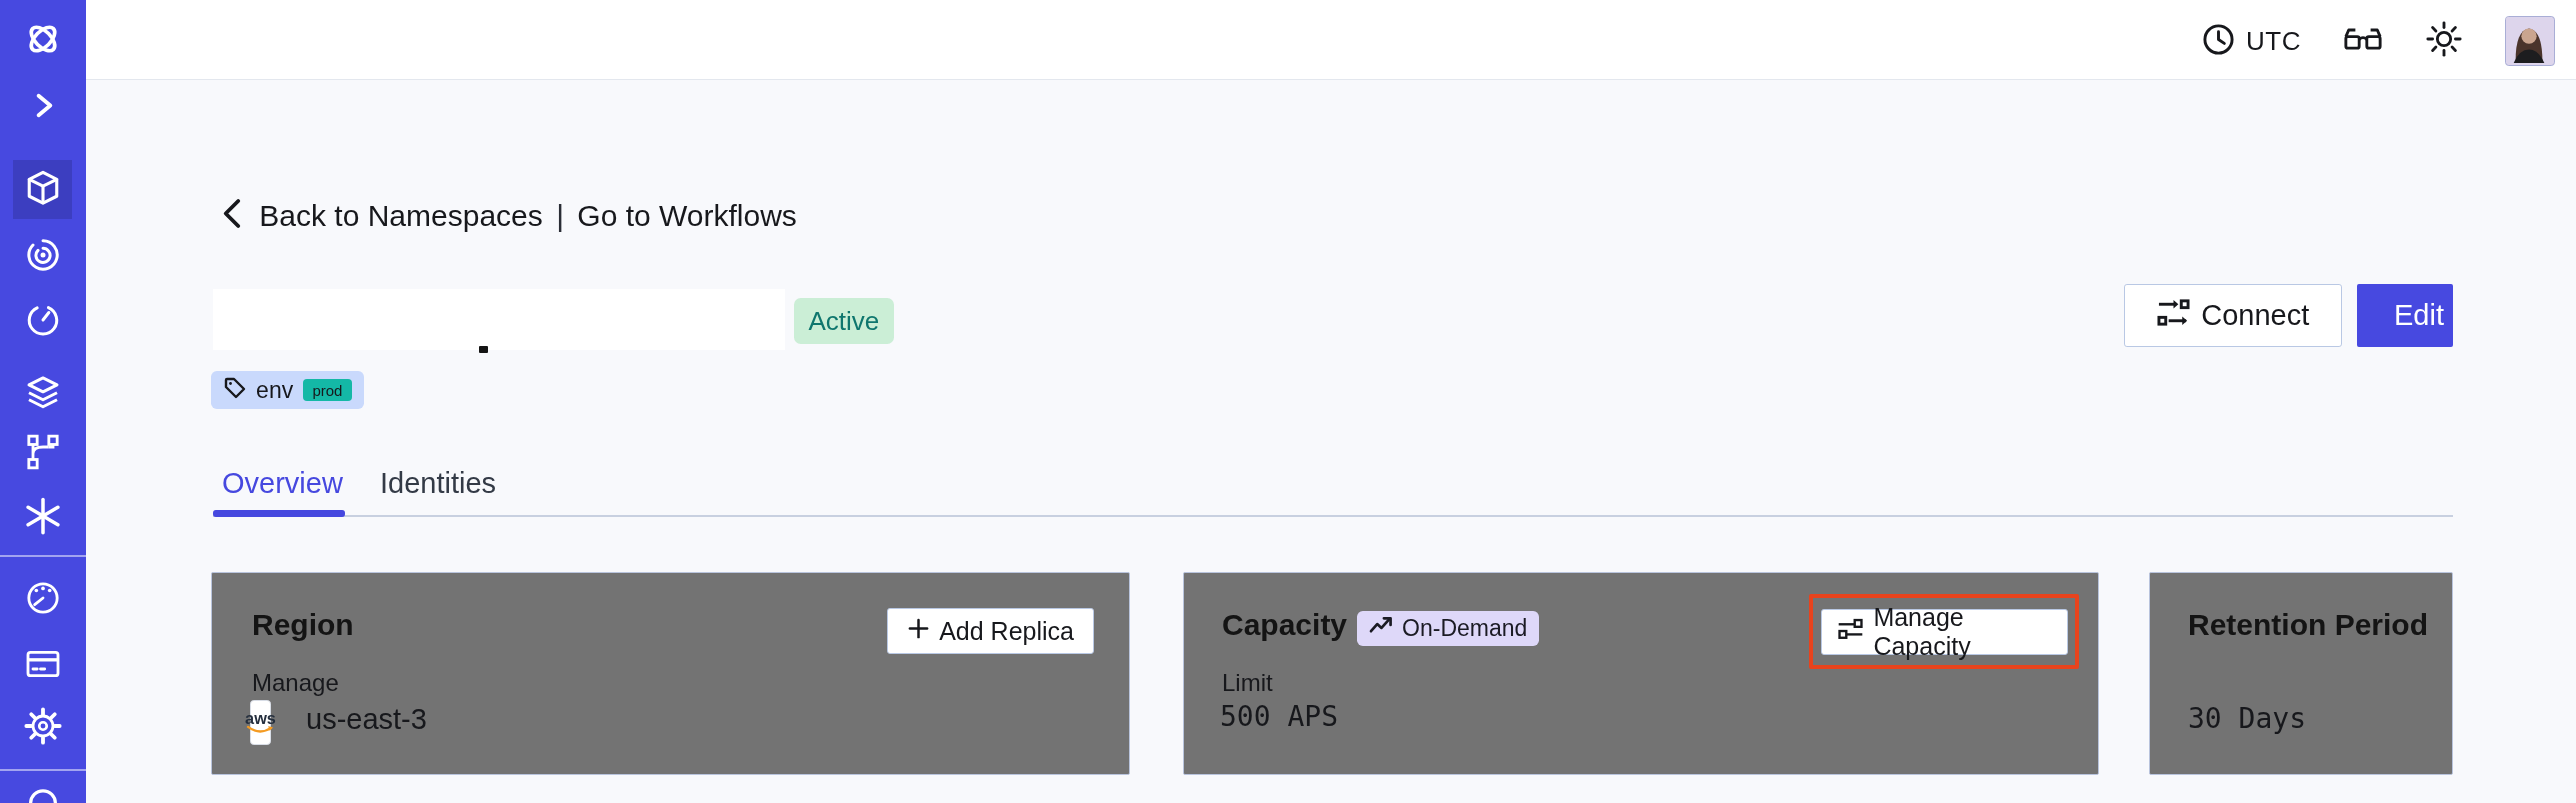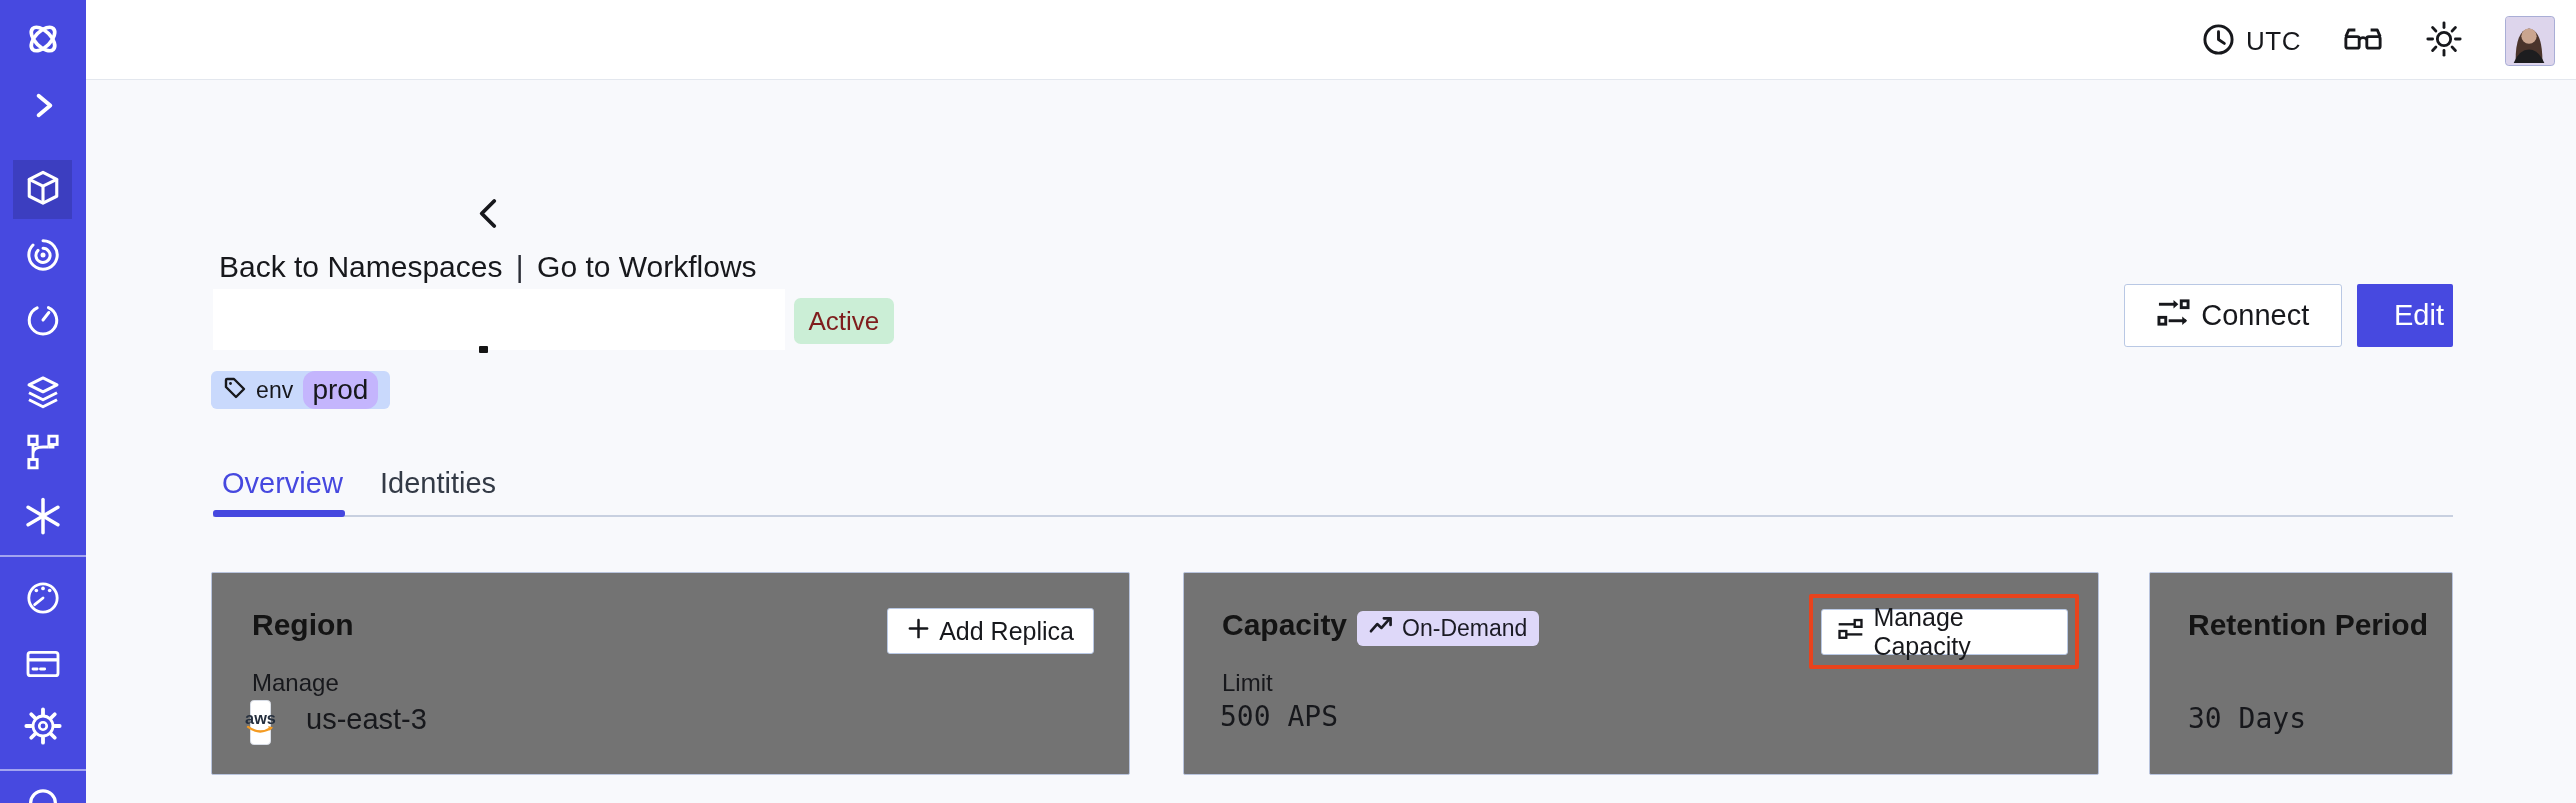--- a/index.html
+++ b/index.html
@@ -15,36 +15,36 @@
   .avatar { width:50px; height:50px; border-radius:3.8px; background:#ddd5ec; border:1.9px solid #a9aed6; overflow:hidden; position:relative; }
   .avatar svg { position:absolute; left:0; top:0; }
 
   
   .sidebar { position:absolute; left:0; top:0; width:86px; height:804px; background:#4749e0; z-index:5; }
   .side-icon { position:absolute; left:0; width:86px; display:flex; justify-content:center; cursor:pointer; }
   .side-tile { position:absolute; left:13.4px; top:160px; width:59px; height:59px; background:#3c3ec0; display:flex; align-items:center; justify-content:center; cursor:pointer; }
   .side-div { position:absolute; left:0; width:86px; height:1.9px; background:rgba(255,255,255,0.5); }
 
   
-  .back-row { position:absolute; left:219px; top:196px; display:flex; align-items:center; gap:15.3px;flex-direction:column; }
+  .back-row { position:absolute; left:219px; top:196px; display:flex; align-items:center; gap:15.3px; }
   .back-text { font-size:30px; font-weight:500; display:flex; align-items:center; gap:13.4px; }
   .back-link { cursor:pointer; }
   .crumb-sep { color:#2a2d35; font-weight:300; }
 
   .title-box { position:absolute; left:213px; top:289px; width:572px; height:61px; background:#ffffff; }
   .title-dot { position:absolute; left:479px; top:346px; width:8.6px; height:6.7px; background:#141414; border-radius:1px; }
-  .status-badge { position:absolute; left:794px; top:298px; height:46px; display:flex; align-items:center; padding:0 14.4px; background:#cbeed6; border-radius:6.7px; font-size:26px; color:#7f1d1d; }
+  .status-badge { position:absolute; left:794px; top:298px; height:46px; display:flex; align-items:center; padding:0 14.4px; background:#cbeed6; border-radius:6.7px; font-size:26px; color:#0f766e; }
 
   .btn { display:flex; align-items:center; justify-content:center; gap:11.5px; background:#ffffff; border:1.9px solid #b9c8e4; border-radius:2.9px; cursor:pointer; color:#17181c; }
   .connect-btn { position:absolute; left:2124px; top:284px; width:218px; height:63px; font-size:29px; font-weight:500; }
   .edit-btn { position:absolute; left:2357px; top:284px; width:96px; height:63px; background:#4749e0; border:none; border-radius:1.9px; color:#ffffff; font-size:29px; font-weight:500; display:flex; align-items:center; justify-content:center; cursor:pointer;padding-left:28px; }
 
   .tag-chip { position:absolute; left:211px; top:371px; height:38px; display:flex; align-items:center; gap:9.6px; padding:0 11.5px; background:#c9d9fc; border-radius:5.8px; }
   .tag-chip .tag-key { font-size:23px; }
-  .tag-value { background:#c4b5fd; border-radius:12px; padding:2.9px 9.6px; font-size:28px; }
+  .tag-value { background:#14b8a6; border-radius:4px; padding:2.9px 9.6px; font-size:15px; }
 
   .tab { position:absolute; top:467px; font-size:29px; cursor:pointer; }
   .tab-active { color:#4648df; font-weight:500; }
   .tab-idle { color:#333a46; }
   .tab-underline { position:absolute; left:213px; top:510px; width:132px; height:6.7px; background:#4648df; border-radius:2.9px; z-index:2; }
   .tab-divider { position:absolute; left:213px; top:515px; width:2240px; height:1.9px; background:#c8d0e0; }
 
   .card { position:absolute; top:572px; height:203px; background:#737373; border:1.9px solid #b9c4dd; border-radius:1.9px; }
   .card-title { position:absolute; font-size:30px; font-weight:600; color:#141414; }
   .card-label { position:absolute; font-size:24px; color:#17181c; }

